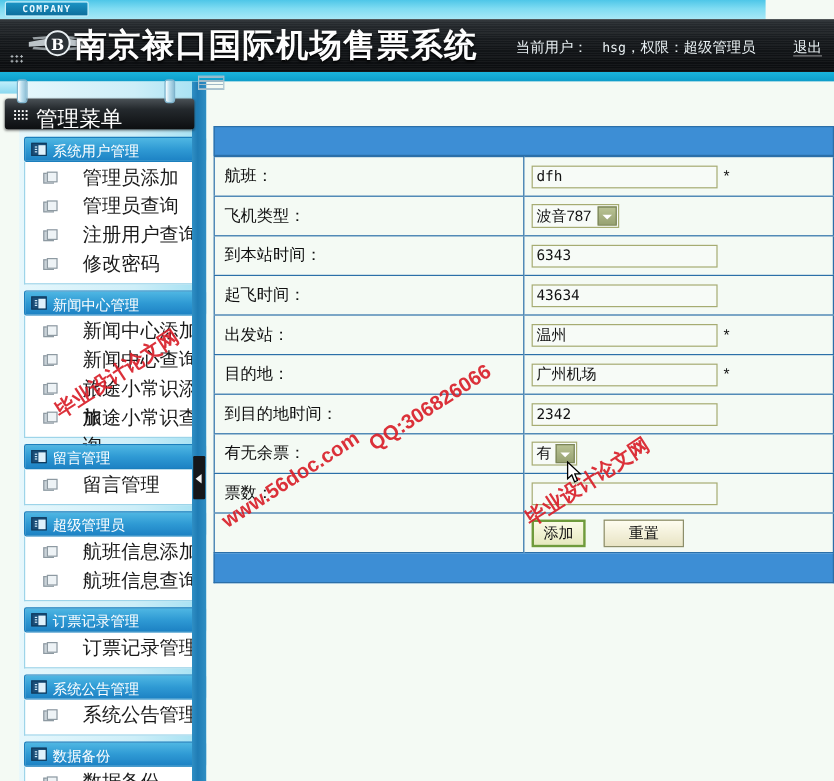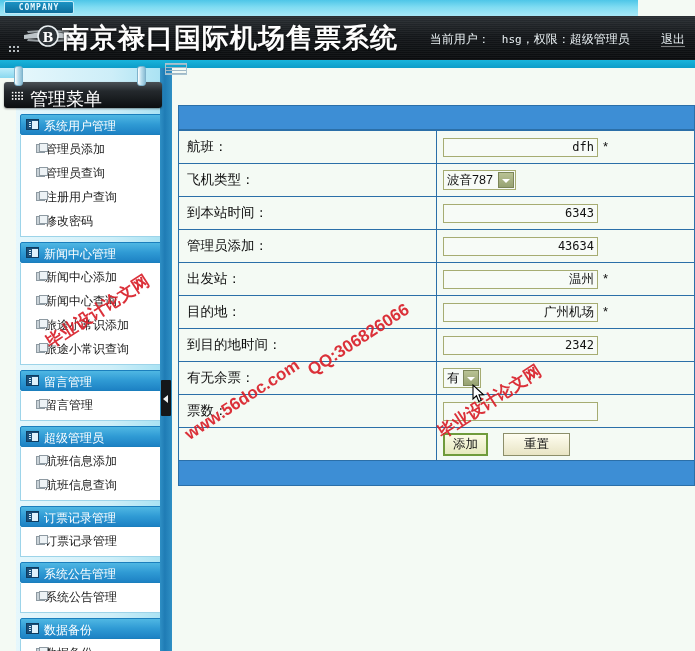--- a/index.html
+++ b/index.html
@@ -131,22 +131,22 @@
   .group-head .gh-label { position: absolute; left: 23px; top: 3px; }
 
   .group-body {
     background: #ffffff;
     border: 1px solid #9dd4e9; border-top: none;
     padding: 2px 0 3px 0;
   }
   .mitem {
     position: relative;
     height: 24px; line-height: 24px;
-    font-size: 12px; color: #1a1a1a;
-    padding-left: 24px;
+    font-size: 16px; color: #1a1a1a;
+    padding-left: 48px;
     cursor: pointer;
   }
   .mitem .micon {
     position: absolute; left: 15px; top: 7px; width: 9px; height: 9px;
     background: #c9d2d8; border: 1px solid #8e9aa2;
   }
   .mitem .micon:after {
     content: ""; position: absolute; left: 2px; top: -2px;
     width: 7px; height: 7px; background: #eef3f6; border: 1px solid #8e9aa2;
   }
@@ -210,21 +210,20 @@
   }
   .formtable td.val { padding-left: 6px; }
   .txt {
     width: 155px; height: 19px;
     border: 1px solid #a6ac72;
     background: #f7fbf7;
     font-family: "DejaVu Sans Mono", monospace;
     font-size: 12px;
     color: #111;
     padding: 1px 3px;
-    text-align: right;
   }
   .txt.cn { font-family: "Liberation Sans", sans-serif; font-size: 12.5px; }
   .star { color: #111; font-size: 13px; margin-left: 5px; }
 
   .sel {
     display: inline-block; position: relative;
     height: 20px;
     border: 1px solid #a6ac72;
     background: #f7fbf7;
     padding: 1px 22px 1px 3px;
@@ -412,21 +411,21 @@
           </tr>
           <tr>
             <td class="lbl"><span>飞机类型：</span></td>
             <td class="val"><span class="sel"><span>波音787</span><span class="arrow"></span></span></td>
           </tr>
           <tr>
             <td class="lbl"><span>到本站时间：</span></td>
             <td class="val"><input class="txt" type="text" value="6343" style=""></td>
           </tr>
           <tr>
-            <td class="lbl"><span>管理员添加：</span></td>
+            <td class="lbl"><span>起飞时间：</span></td>
             <td class="val"><input class="txt" type="text" value="43634" style=""></td>
           </tr>
           <tr>
             <td class="lbl"><span>出发站：</span></td>
             <td class="val"><input class="txt cn" type="text" value="温州" style=""><span class="star">*</span></td>
           </tr>
           <tr>
             <td class="lbl"><span>目的地：</span></td>
             <td class="val"><input class="txt cn" type="text" value="广州机场" style=""><span class="star">*</span></td>
           </tr>

